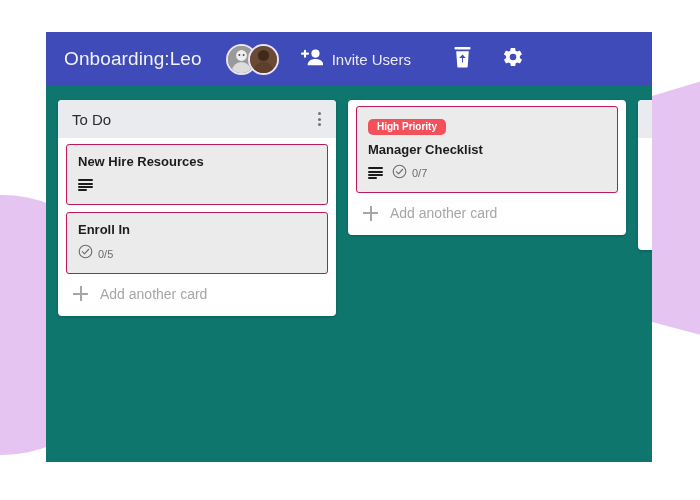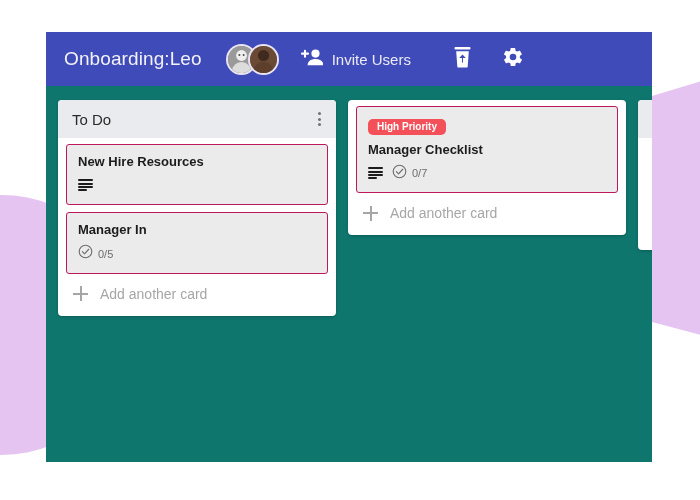--- a/index.html
+++ b/index.html
@@ -344,21 +344,21 @@
                 <b></b>
                   <b></b>
                   <b></b>
                   <b></b>
               </span>
             </span>
           </div>
         </div>
 
         <div class="card">
-          <div class="card-title">Manager In</div>
+          <div class="card-title">Enroll In</div>
           <div class="card-meta">
             <span class="meta-item">
               <span>
                 <svg width="15" height="15" viewBox="0 0 20 20">
                   <circle cx="10" cy="10" r="8.4" fill="none" stroke="#6d6d6d" stroke-width="1.5"></circle>
                   <path d="M5.8 10.2l2.9 2.9 5.6-6.1" fill="none" stroke="#6d6d6d" stroke-width="1.5" stroke-linecap="round" stroke-linejoin="round"></path>
                 </svg>
               </span>
               <span class="meta-count">0/5</span>
             </span>

